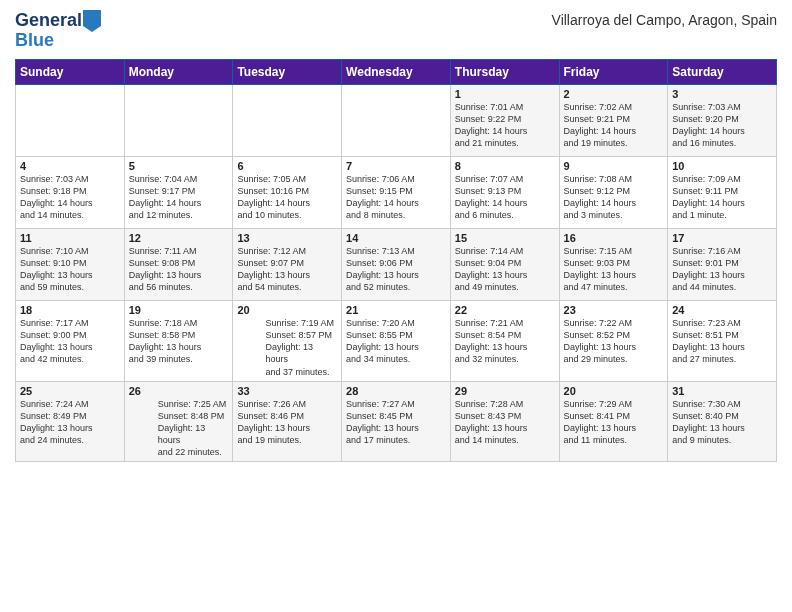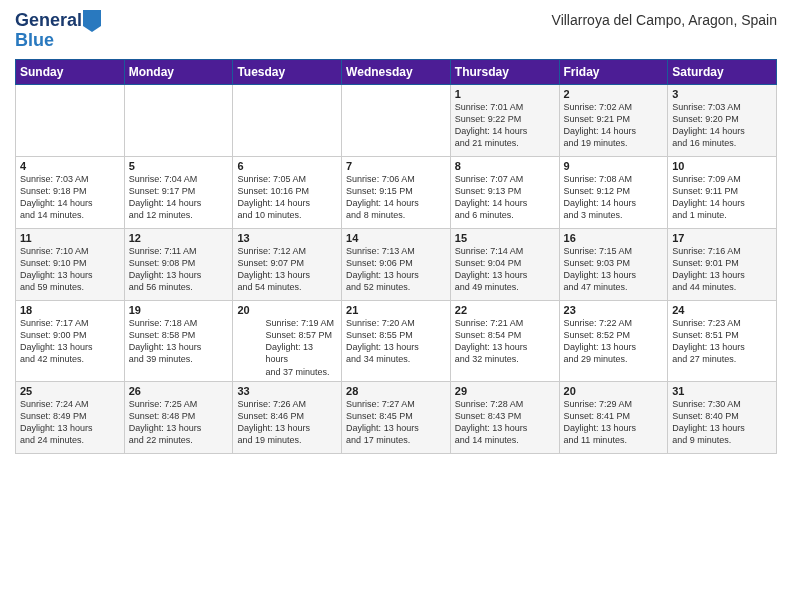--- a/index.html
+++ b/index.html
@@ -301,21 +301,21 @@
         <tr>
           <td>
             <div class="day-number">25</div>
             <div class="day-info" style="white-space: pre-line;">Sunrise: 7:24 AM
 Sunset: 8:49 PM
 Daylight: 13 hours
 and 24 minutes.</div>
           </td>
           <td>
             <div class="day-number">26</div>
-            <div class="day-info" style="white-space: pre-line;">Sunrise: 7:25 AM
+            <div class="day-info" style="white-space: pre-line; margin-left: 29px;">Sunrise: 7:25 AM
 Sunset: 8:48 PM
 Daylight: 13 hours
 and 22 minutes.</div>
           </td>
           <td>
             <div class="day-number">33</div>
             <div class="day-info" style="white-space: pre-line;">Sunrise: 7:26 AM
 Sunset: 8:46 PM
 Daylight: 13 hours
 and 19 minutes.</div>

